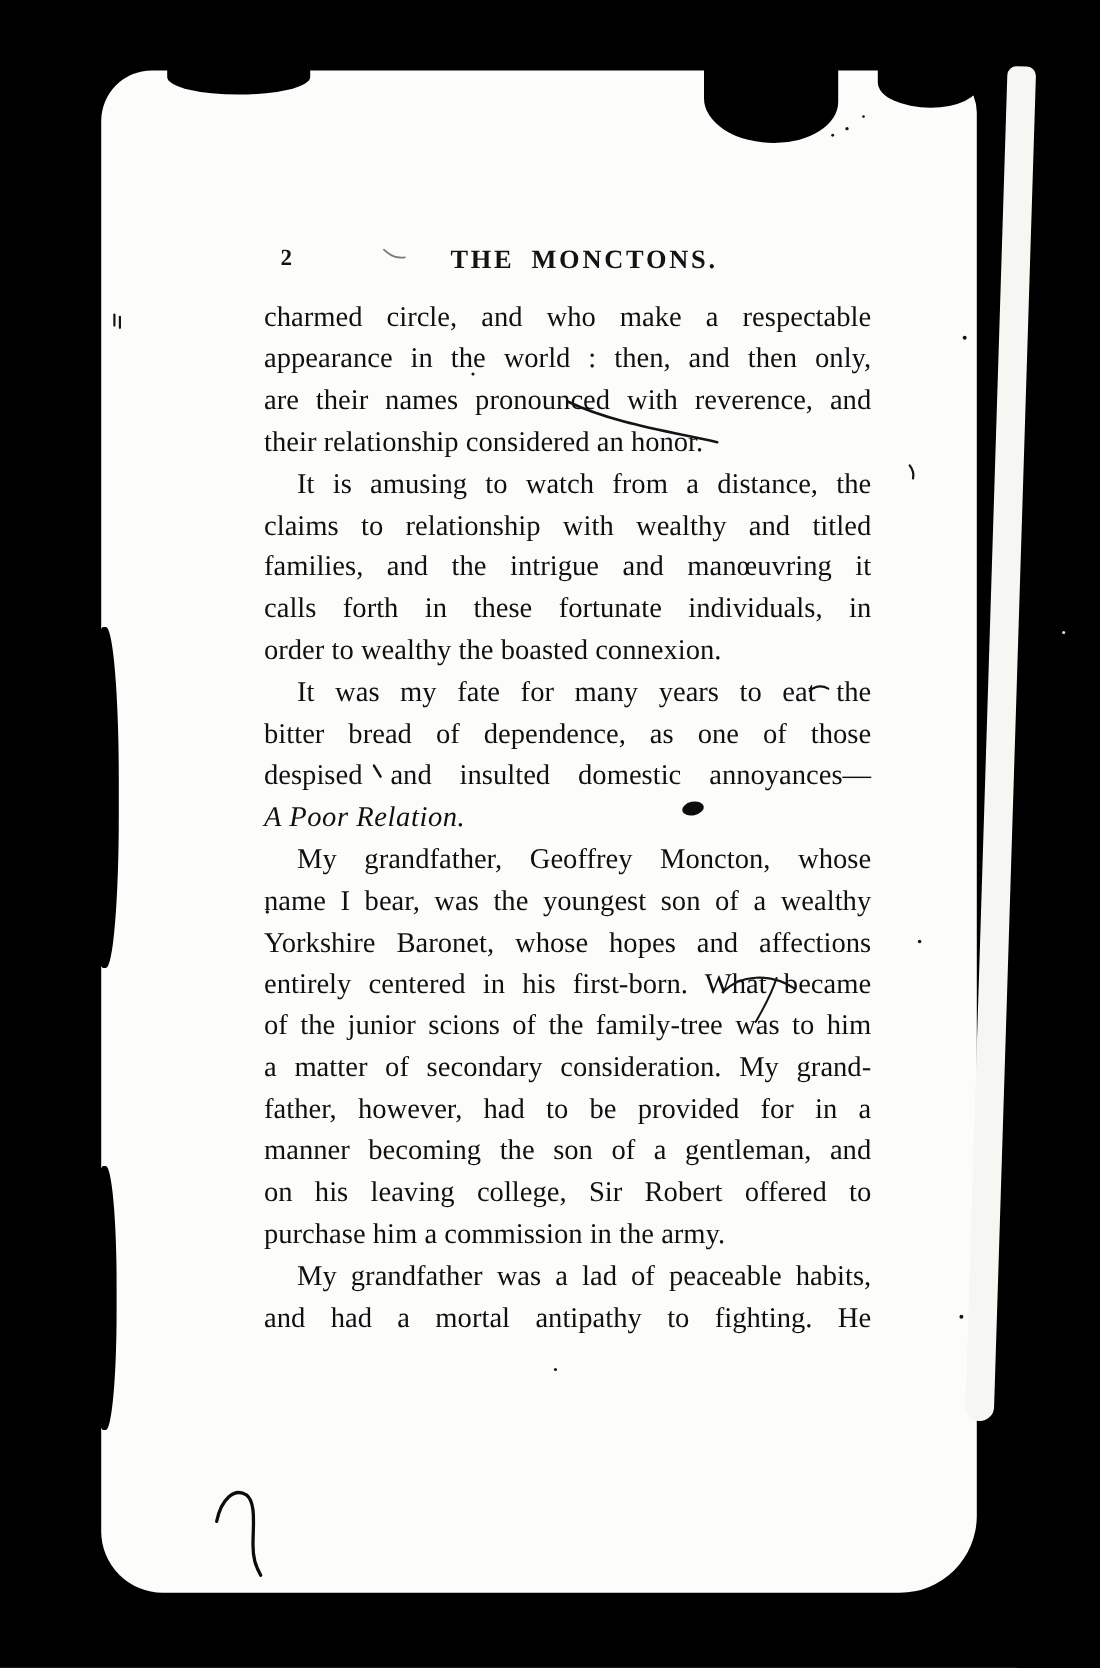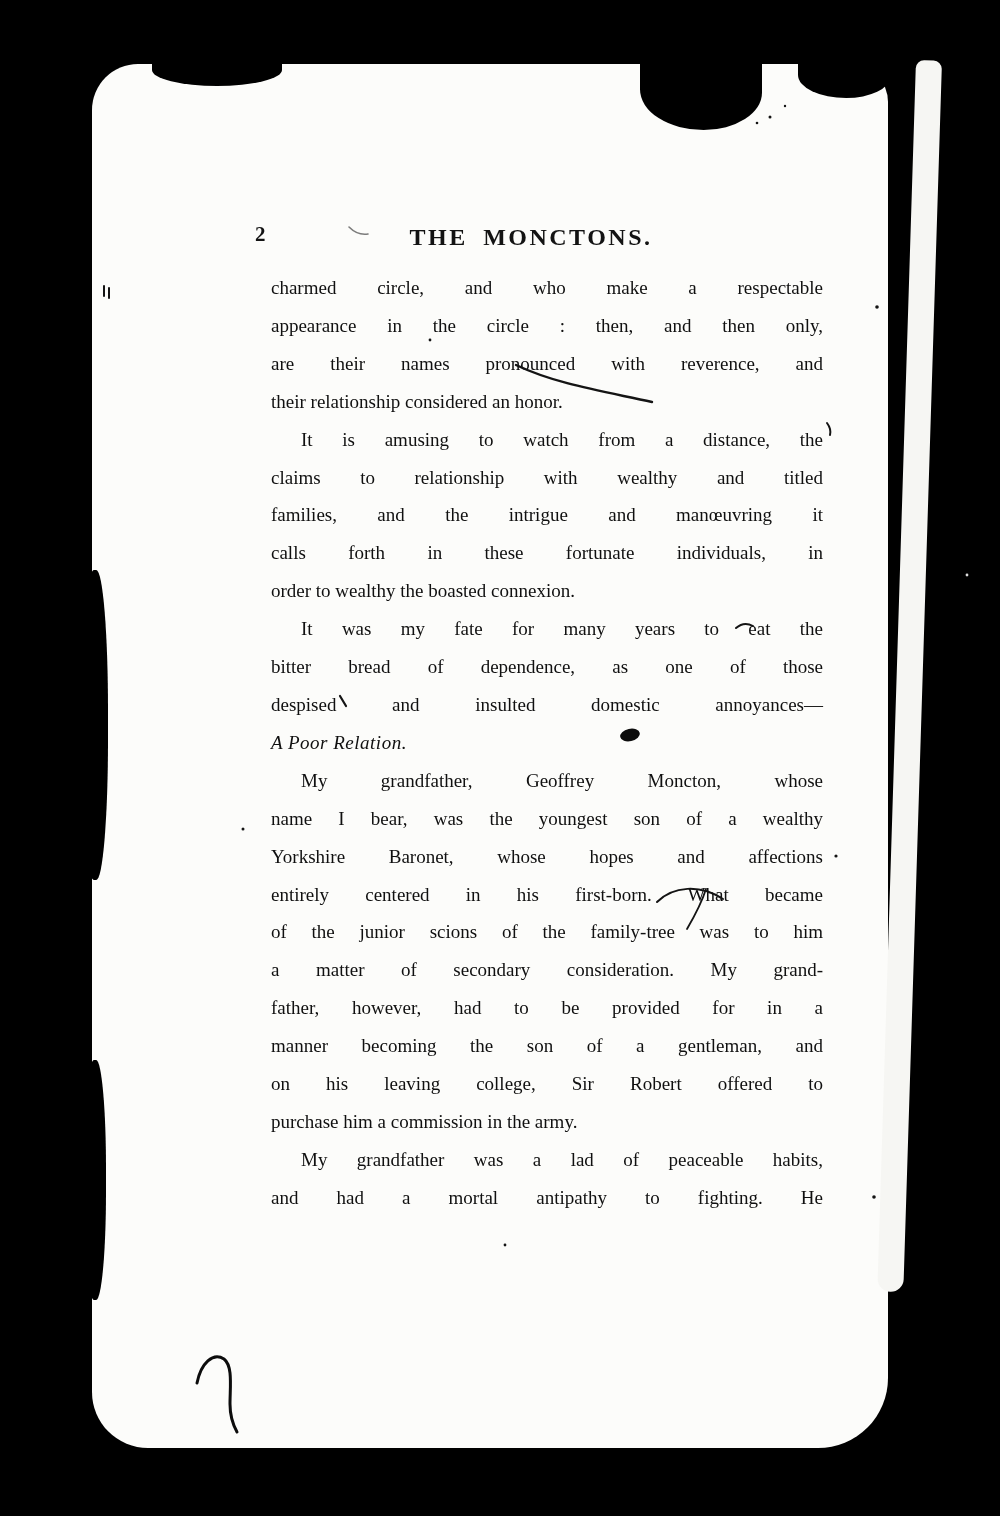--- a/index.html
+++ b/index.html
@@ -52,23 +52,23 @@
   }
   .title {
     position: absolute; left: 0; right: 0; top: 4px;
     text-align: center;
     font-size: 24px; font-weight: bold;
     letter-spacing: 2.5px; word-spacing: 7px;
   }
   
   .body {
     position: absolute;
-    left: 179px; top: 205px;
+    left: 148px; top: 205px;
     width: 552px;
-    font-size: 19px;
+    font-size: 26px;
     line-height: 37.9px;
     color: #101010;
   }
   .line {
     text-align: justify;
     text-align-last: justify;
     white-space: nowrap;
   }
   .line.rag { text-align: right; text-align-last: left; }
   .line.indent { text-indent: 30px; }
@@ -84,21 +84,21 @@
 
 <div class="scan">
 
   <div class="page">
     <div class="header">
       <span class="pagenum">2</span>
       <span class="title">THE MONCTONS.</span>
     </div>
     <div class="body">
         <div class="line">charmed circle, and who make a respectable</div>
-        <div class="line">appearance in the circle : then, and then only,</div>
+        <div class="line">appearance in the world : then, and then only,</div>
         <div class="line">are their names pronounced with reverence, and</div>
         <div class="line rag">their relationship considered an honor.</div>
         <div class="line indent">It is amusing to watch from a distance, the</div>
         <div class="line">claims to relationship with wealthy and titled</div>
         <div class="line">families, and the intrigue and manœuvring it</div>
         <div class="line">calls forth in these fortunate individuals, in</div>
         <div class="line rag">order to wealthy the boasted connexion.</div>
         <div class="line indent">It was my fate for many years to eat the</div>
         <div class="line">bitter bread of dependence, as one of those</div>
         <div class="line">despised and insulted domestic annoyances—</div>

